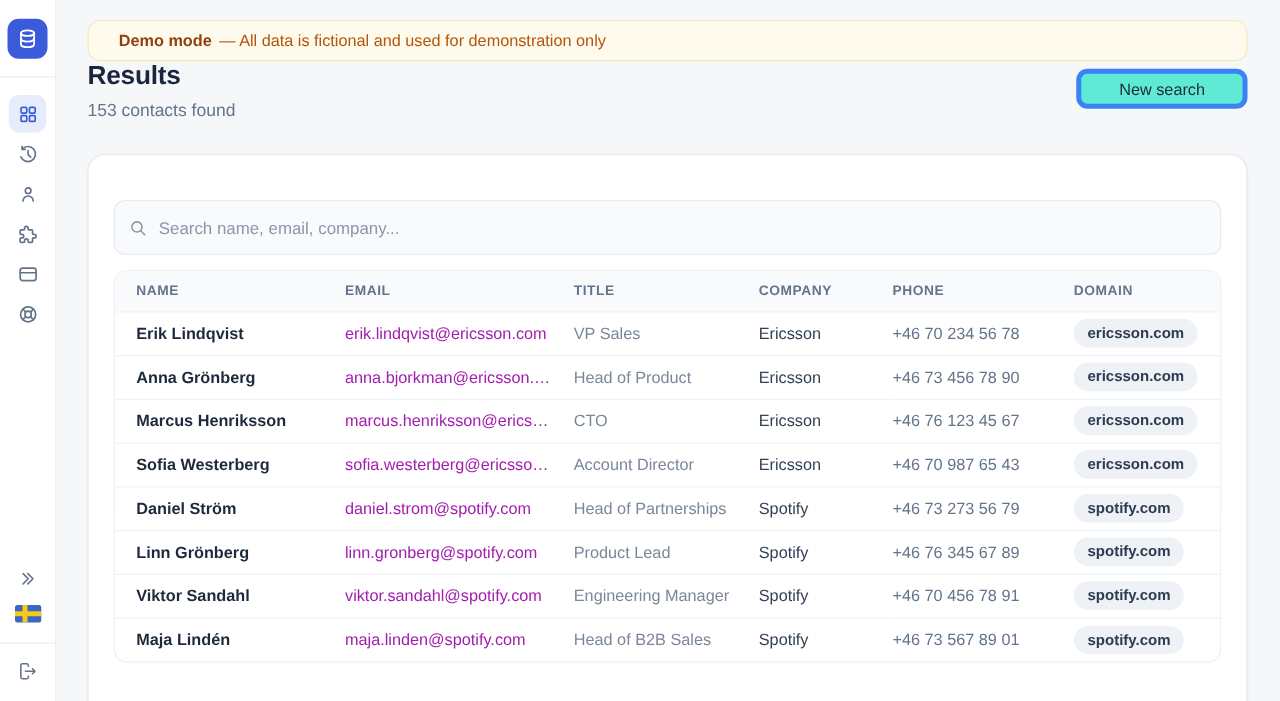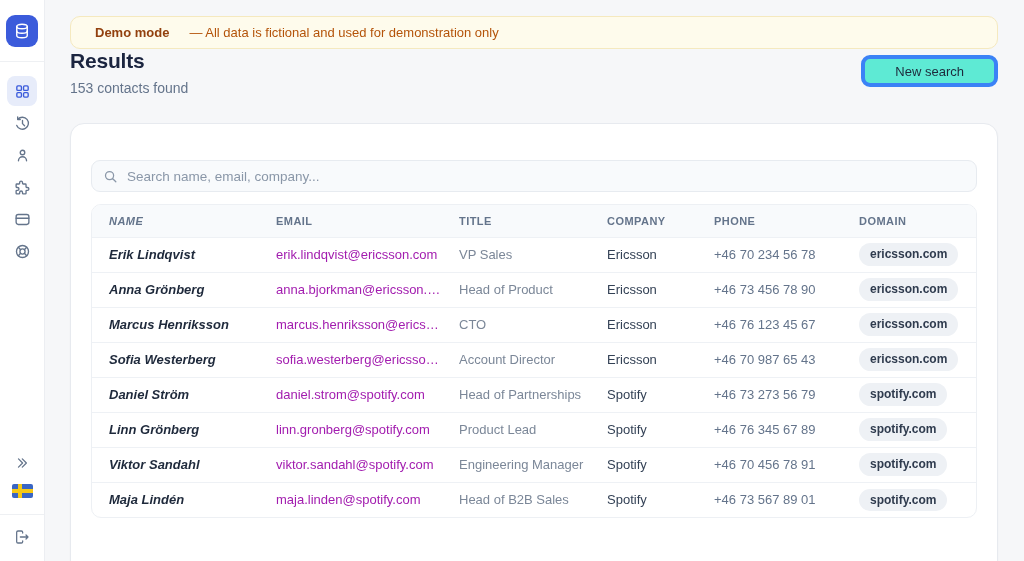--- a/index.html
+++ b/index.html
@@ -34,21 +34,21 @@
     width:21px; height:14px; border-radius:2px; background:#3a66c4; position:relative; overflow:hidden; cursor:pointer; margin-bottom:16px;
   }
   .flag::before { content:""; position:absolute; left:6px; top:0; width:4px; height:100%; background:#f6c915; }
   .flag::after  { content:""; position:absolute; left:0; top:5px; width:100%; height:4px; background:#f6c915; }
   .sb-divider { width:100%; height:1px; background:#eef0f3; }
   .logout-btn { color:#64748b; cursor:pointer; padding:14px 0 16px 0; display:flex; }
   
   .main { position:absolute; left:45px; top:0; right:0; bottom:0; padding:16px 26px 0 25px; }
   .banner {
     background:#fefbec; border:1px solid #f5e9bf; border-radius:10px;
-    height:33px; display:flex; align-items:center; padding:0 24px; gap:20px;
+    height:33px; display:flex; align-items:center; padding:0 24px; gap:6px;
     font-size:13px;
   }
   .banner b { color:#92400e; font-weight:700; }
   .banner span { color:#b45309; }
   .page-head { display:flex; align-items:flex-start; justify-content:space-between; }
   .page-title { font-size:21px; font-weight:800; color:#1b2540; letter-spacing:-0.2px; }
   .page-sub { font-size:14px; color:#64748b; margin-top:7px; }
   .btn-secondary {
     background:#5eead4; border:4px solid #3b82f6; border-radius:9px;
     height:32px; padding:0 30px; font-size:13px; font-weight:500; color:#1e293b;
@@ -65,37 +65,37 @@
   .card-title { font-size:17px; font-weight:700; color:#1b2540; }
   .card-sub { font-size:13px; color:#94a3b8; margin-top:5px; }
   .btn-primary {
     background:#3b5bdb; color:#ffffff; border:none; border-radius:9px;
     height:32px; padding:0 13px; font-size:13px; font-weight:600;
     display:flex; align-items:center; gap:8px; cursor:pointer;
     font-family:inherit;
   }
   .btn-primary .chev { margin-left:6px; display:flex; opacity:.9; }
   .search-box {
-    margin-top:16px; height:32px; background:#f8fafc; border:1px solid #e7ebf0; border-radius:9px;
+    margin-top:16px; height:44px; background:#f8fafc; border:1px solid #e7ebf0; border-radius:9px;
     display:flex; align-items:center; padding:0 11px; gap:9px; color:#8a97a8;
   }
   .search-box input {
     border:none; outline:none; background:transparent; font-size:13.5px; color:#334155; flex:1;
     font-family:inherit;
   }
   .search-box input::placeholder { color:#8a97a8; }
   
   .table-wrap { margin-top:12px; border:1px solid #edf0f4; border-radius:10px; overflow:hidden; }
   table { width:100%; border-collapse:collapse; table-layout:fixed; }
   thead th {
     background:#f8fafc; height:32px; text-align:left;
     font-size:11px; font-weight:600; color:#64748b; letter-spacing:.45px;
   }
   td { height:35px; font-size:13px; border-top:1px solid #eef1f5; white-space:nowrap; overflow:hidden; text-overflow:ellipsis; }
-  th.c1, td.c1 { padding-left:17px;font-style:italic; }
+  th.c1, td.c1 { padding-left:17px; }
   td.c1 { color:#1e293b; font-weight:600; }
   td.c2 { color:#a21caf; padding-right:14px; }
   td.c3 { color:#7b8798; padding-right:10px; }
   td.c4 { color:#334155;margin-left:20px; }
   td.c5 { color:#64748b; }
   .badge {
     display:inline-block; background:#eef1f5; color:#2f3b4e; font-size:12px; font-weight:600;
     padding:4px 11px; border-radius:999px; line-height:1.2;
   }
   svg { display:block; }

